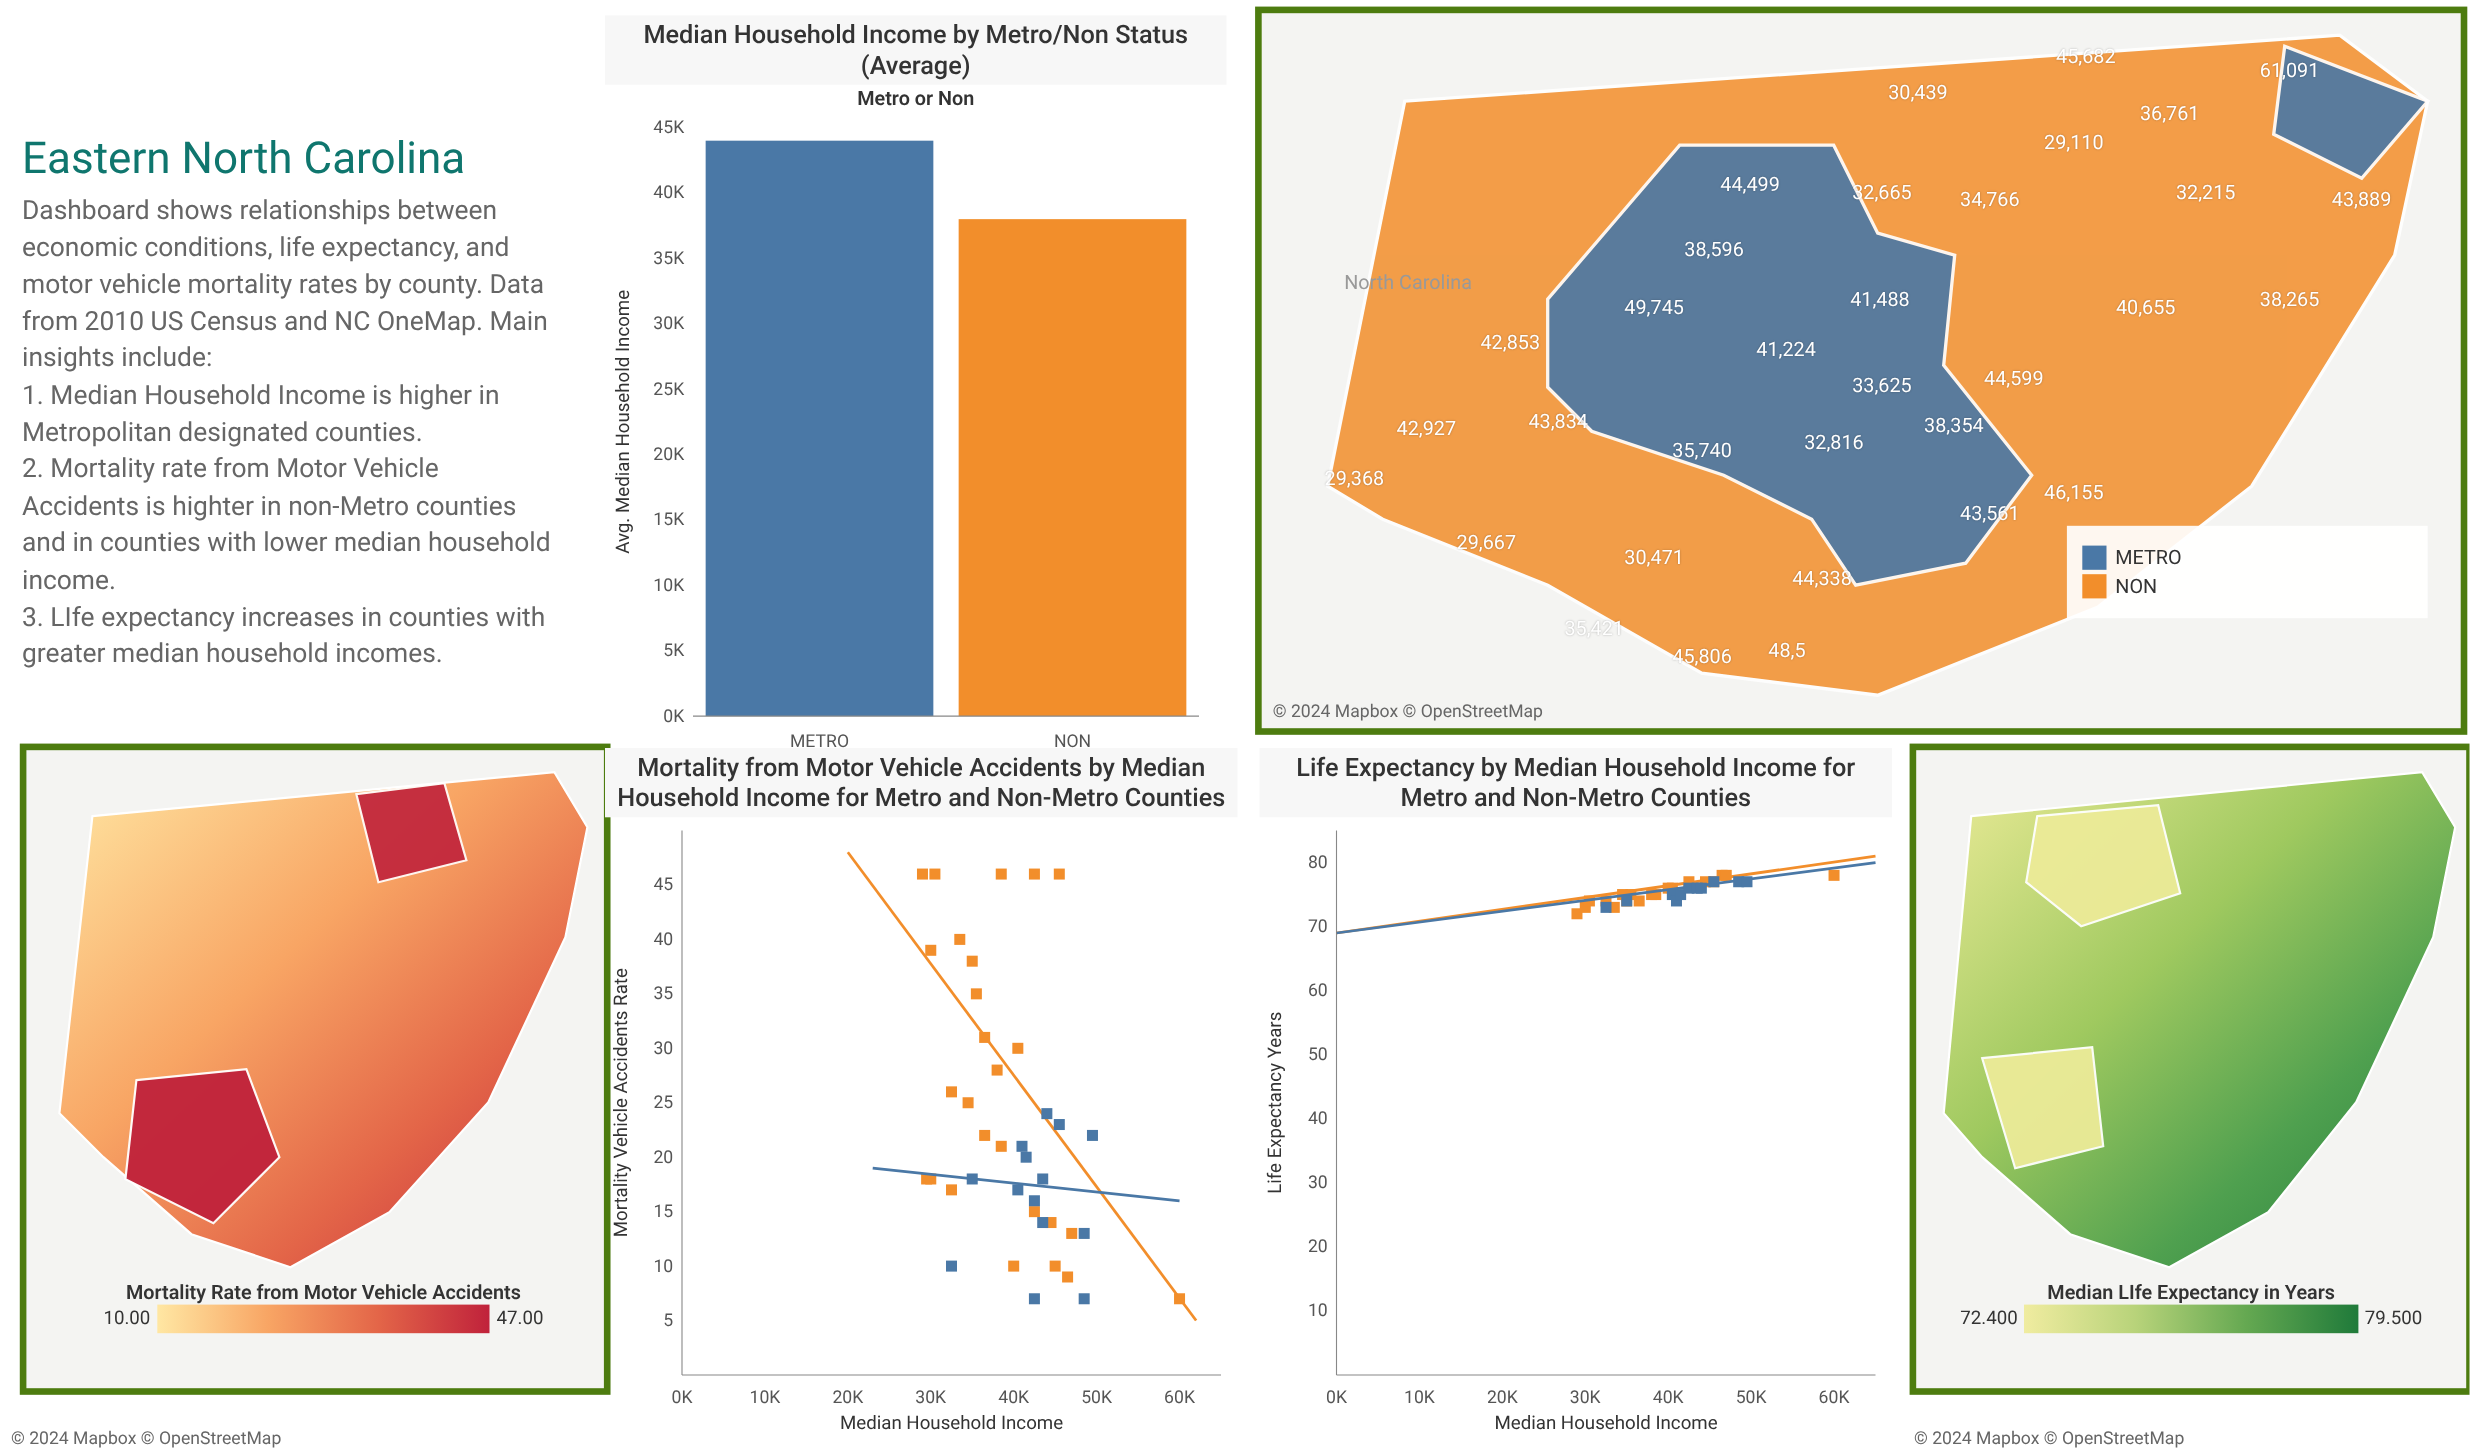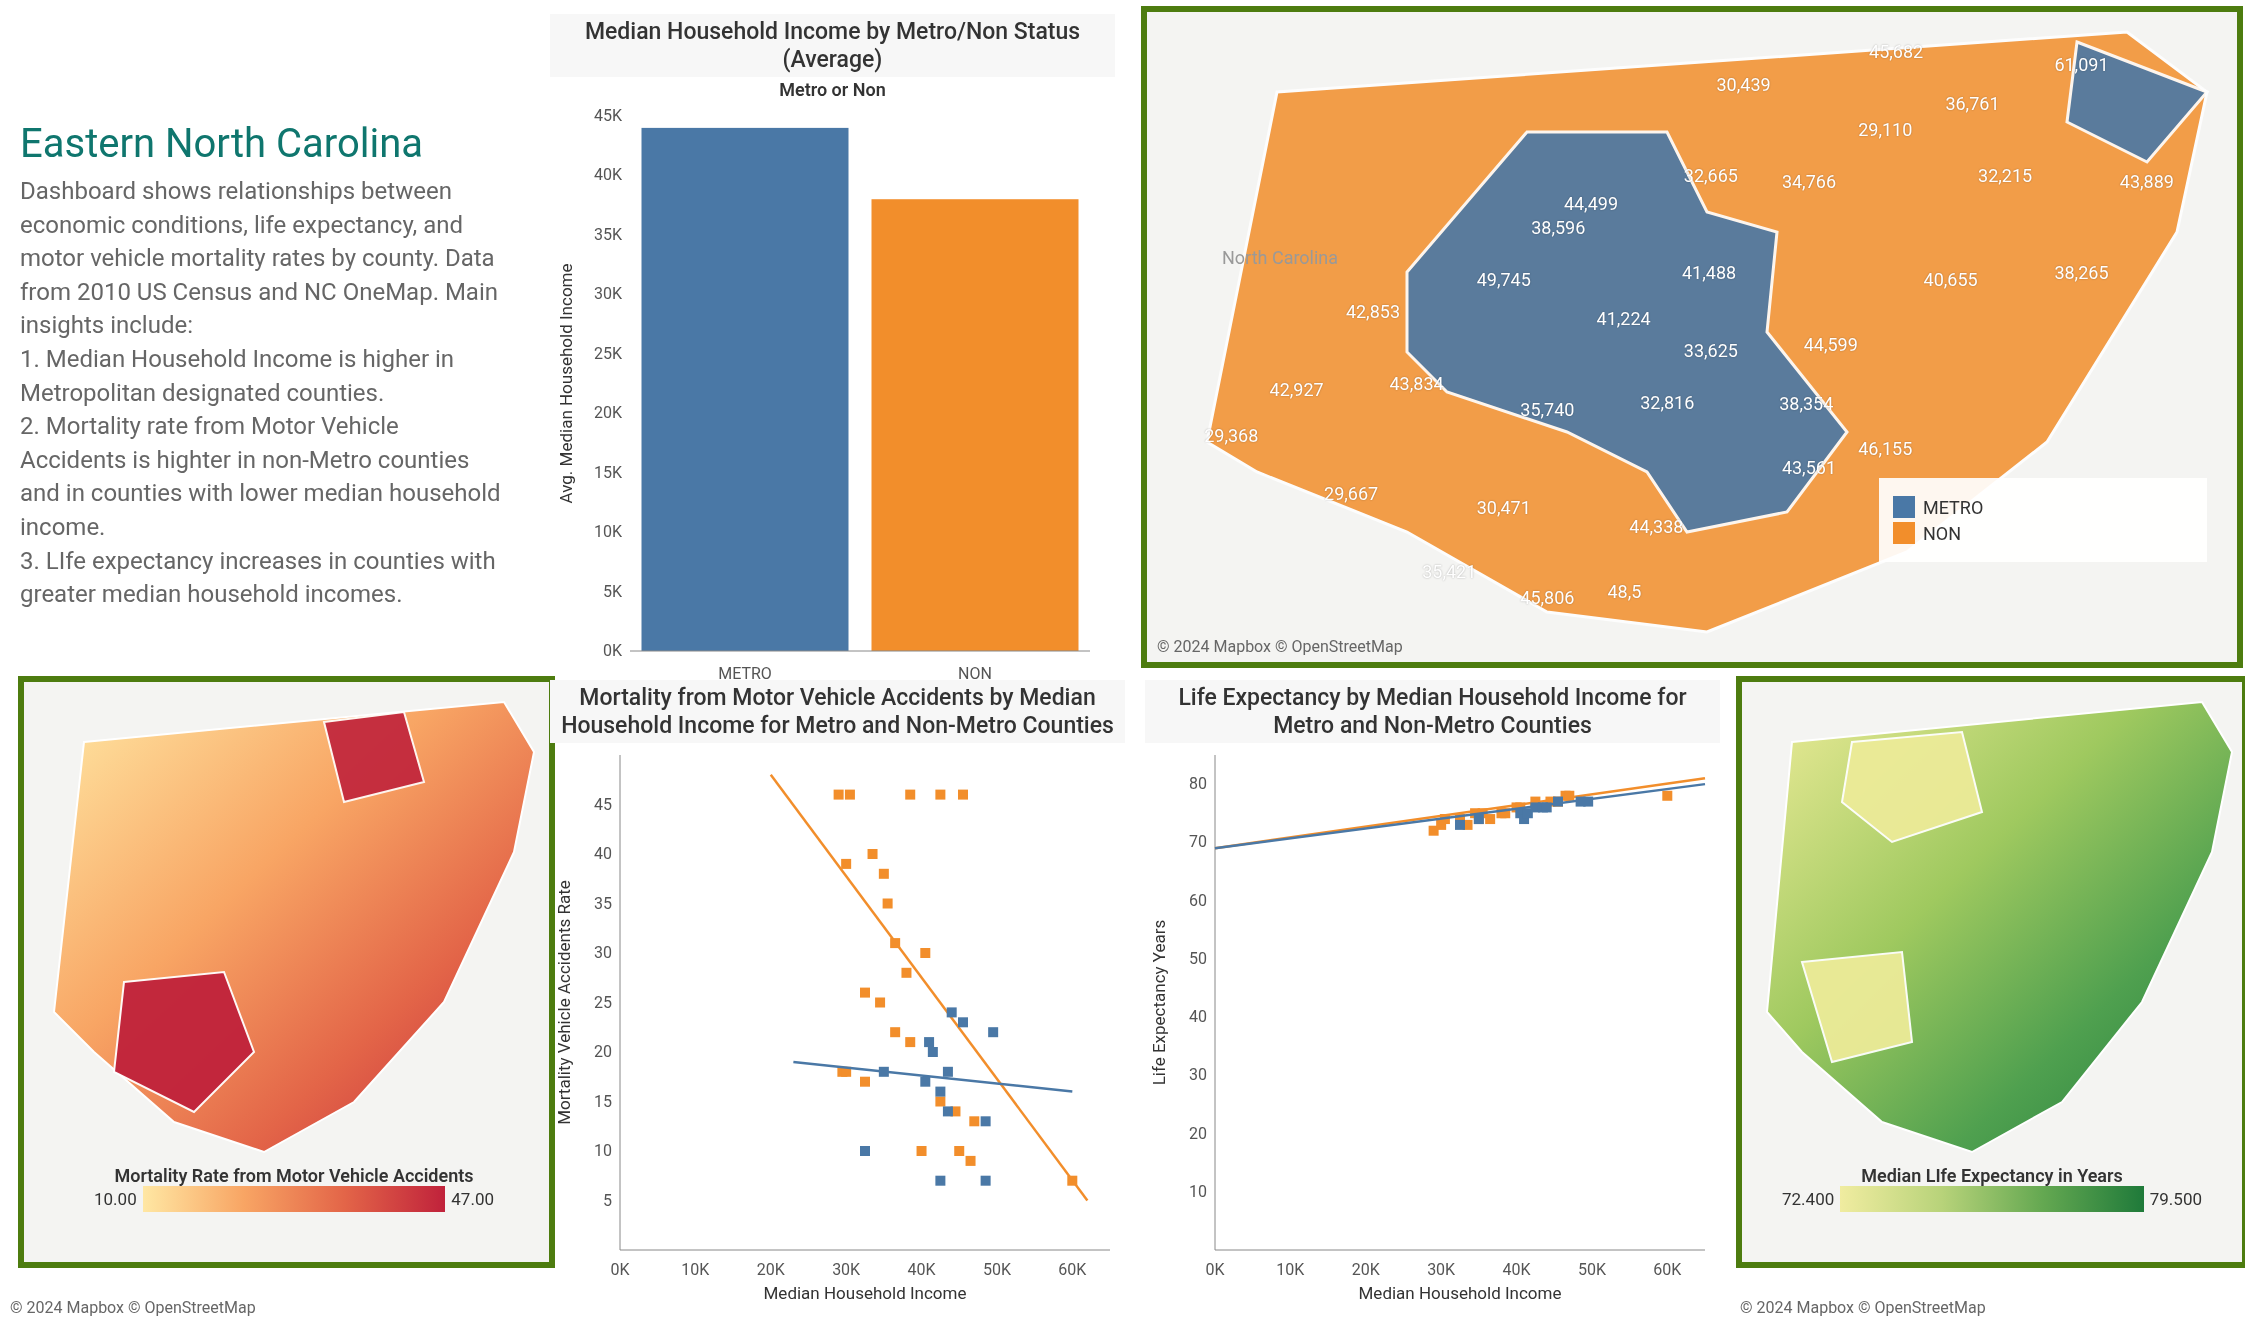--- a/index.html
+++ b/index.html
@@ -86,39 +86,39 @@
         <path d="M 130 80 L 980 20 L 1060 80 L 1030 220 L 900 430 L 760 540 L 560 620 L 400 600 L 260 520 L 110 460 L 60 430 Z" fill="#f28e2b" opacity=".85" stroke="#fff" stroke-width="3"></path>
         <path d="M 380 120 L 520 120 L 560 200 L 630 220 L 620 320 L 700 420 L 640 500 L 540 520 L 500 460 L 420 420 L 300 380 L 260 340 L 260 260 L 320 190 Z" fill="#4a78a6" opacity=".9" stroke="#fff" stroke-width="3"></path>
         <path d="M 930 30 L 1060 80 L 1000 150 L 920 110 Z" fill="#4a78a6" opacity=".9" stroke="#fff" stroke-width="3"></path>
       </svg>
       <div id="income-map-labels">
           <div class="county-label" style="left: 722.1px; top: 29px;">45,682</div>
           <div class="county-label" style="left: 907.4px; top: 42px;">61,091</div>
           <div class="county-label" style="left: 569.5px; top: 61.5px;">30,439</div>
           <div class="county-label" style="left: 798.4px; top: 81px;">36,761</div>
           <div class="county-label" style="left: 711.2px; top: 107px;">29,110</div>
-          <div class="county-label" style="left: 416.9px; top: 146px; margin-top: 35px;">44,499</div>
+          <div class="county-label" style="left: 416.9px; top: 146px;">44,499</div>
           <div class="county-label" style="left: 536.8px; top: 152.5px;">32,665</div>
           <div class="county-label" style="left: 634.9px; top: 159px;">34,766</div>
           <div class="county-label" style="left: 831.1px; top: 152.5px;">32,215</div>
           <div class="county-label" style="left: 972.8px; top: 159px;">43,889</div>
           <div class="county-label" style="left: 384.2px; top: 204.5px;">38,596</div>
           <div class="county-label" style="left: 329.7px; top: 256.5px;">49,745</div>
           <div class="county-label" style="left: 535px; top: 250px;">41,488</div>
           <div class="county-label" style="left: 776.6px; top: 256.5px;">40,655</div>
           <div class="county-label" style="left: 907.4px; top: 250px;">38,265</div>
           <div class="county-label" style="left: 198.9px; top: 289px;">42,853</div>
           <div class="county-label" style="left: 449.6px; top: 295.5px;">41,224</div>
           <div class="county-label" style="left: 536.8px; top: 328px;">33,625</div>
           <div class="county-label" style="left: 656.7px; top: 321.5px;">44,599</div>
           <div class="county-label" style="left: 122.6px; top: 367px;">42,927</div>
           <div class="county-label" style="left: 242.5px; top: 360.5px;">43,834</div>
           <div class="county-label" style="left: 373.3px; top: 386.5px;">35,740</div>
           <div class="county-label" style="left: 493.2px; top: 380px;">32,816</div>
-          <div class="county-label" style="left: 602.2px; top: 381px; margin-left: 30px;">38,354</div>
+          <div class="county-label" style="left: 602.2px; top: 365px;">38,354</div>
           <div class="county-label" style="left: 57.2px; top: 412.5px;">29,368</div>
           <div class="county-label" style="left: 711.2px; top: 425.5px;">46,155</div>
           <div class="county-label" style="left: 634.9px; top: 445px;">43,561</div>
           <div class="county-label" style="left: 177.1px; top: 471px;">29,667</div>
           <div class="county-label" style="left: 329.7px; top: 471px; margin-top: 14px;">30,471</div>
           <div class="county-label" style="left: 482.3px; top: 503.5px;">44,338</div>
           <div class="county-label" style="left: 275.2px; top: 549px;">35,421</div>
           <div class="county-label" style="left: 373.3px; top: 575px;">45,806</div>
           <div class="county-label" style="left: 460.5px; top: 568.5px;">48,5</div>
         </div>

